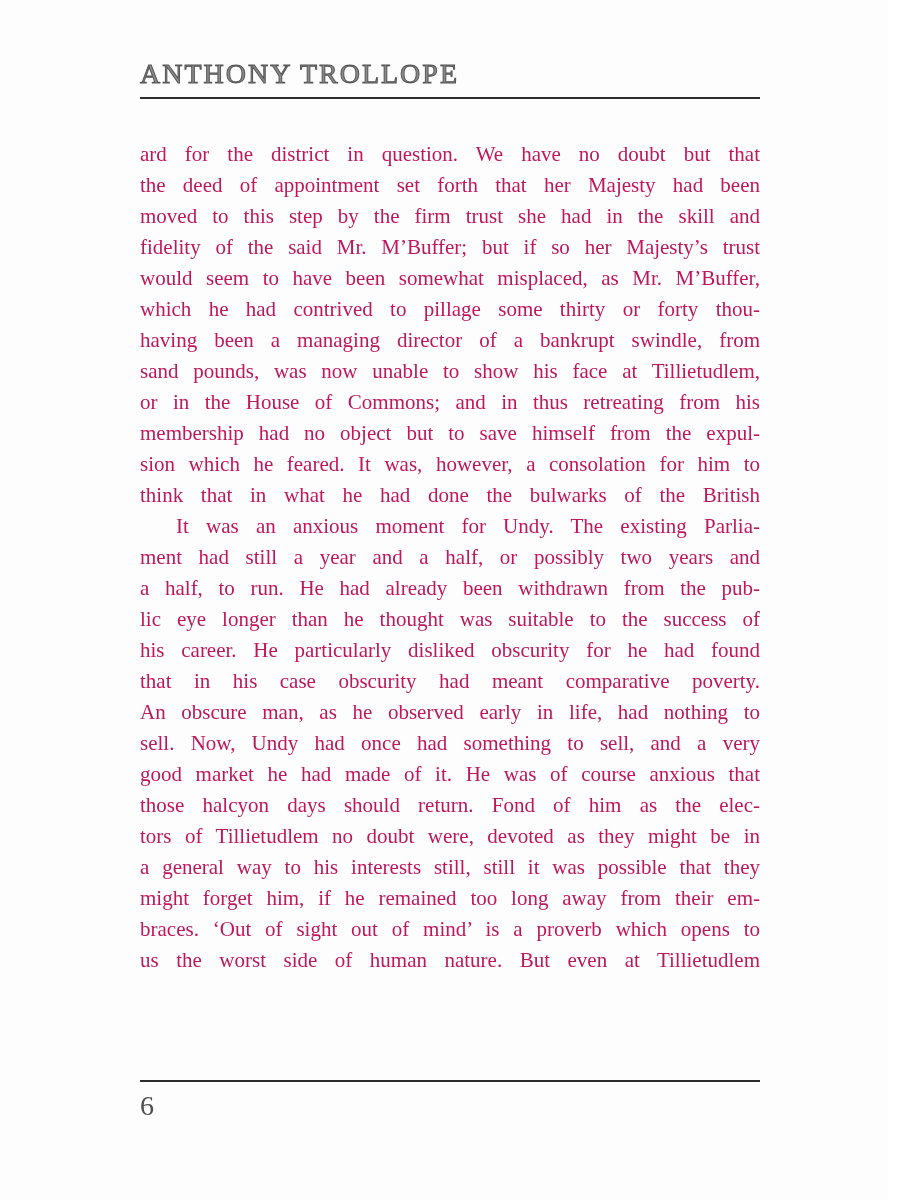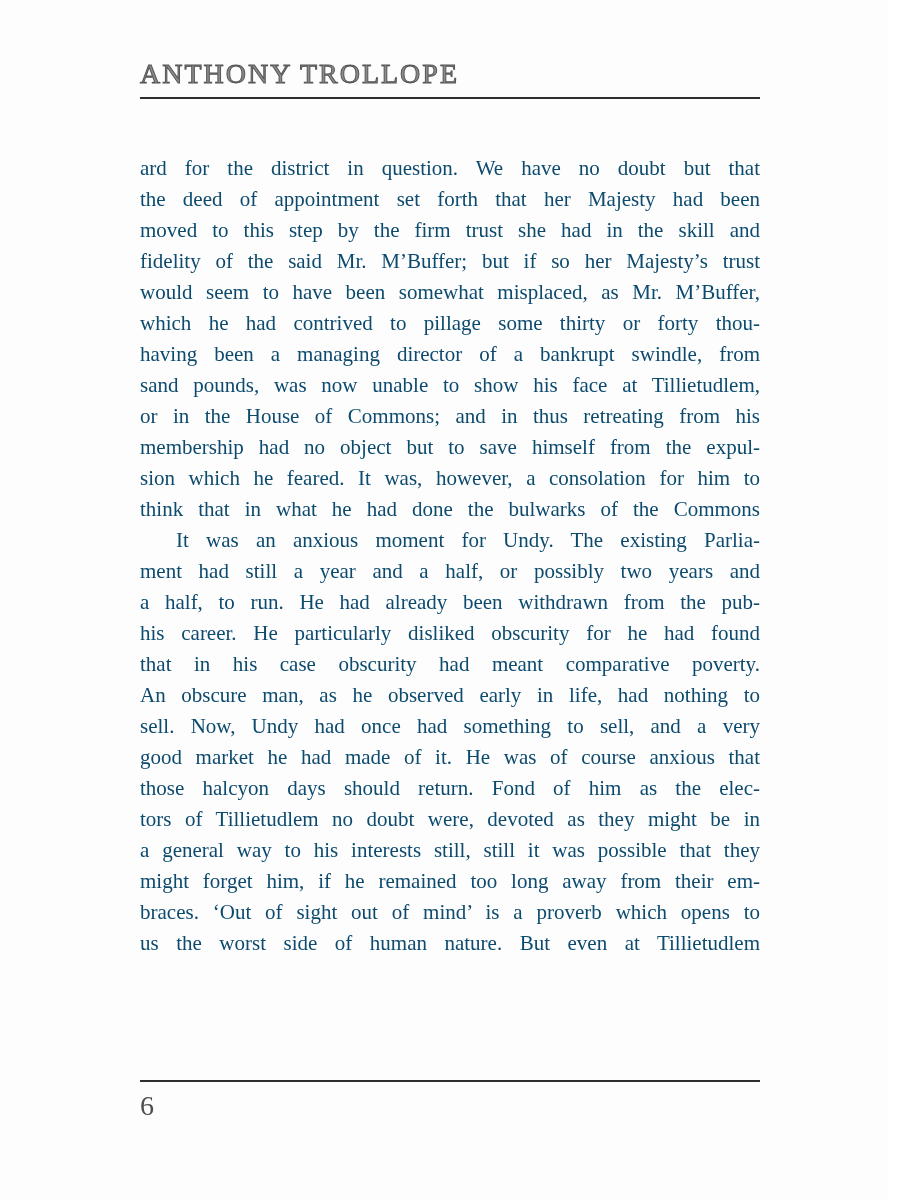--- a/index.html
+++ b/index.html
@@ -26,23 +26,23 @@
   .running-header .title {
     font-size: 28px;
     line-height: 32px;
     letter-spacing: 2px;
     color: #8c8c8c;
     -webkit-text-stroke: 1px #555555;
   }
   .body-text {
     position: absolute;
     left: 140px;
-    top: 153px;
+    top: 139px;
     width: 620px;
-    color: #0c4a6e;
+    color: #be185d;
     font-size: 21px;
     font-family: Liberation Serif, serif;
   }
   .paragraph { margin: 0; }
   .line {
     height: 31px;
     line-height: 31px;
     text-align: justify;
     text-align-last: justify;
     overflow: hidden;
@@ -82,26 +82,27 @@
         <div class="line">the deed of appointment set forth that her Majesty had been</div>
         <div class="line">moved to this step by the firm trust she had in the skill and</div>
         <div class="line">fidelity of the said Mr. M’Buffer; but if so her Majesty’s trust</div>
         <div class="line">would seem to have been somewhat misplaced, as Mr. M’Buffer,</div>
         <div class="line">which he had contrived to pillage some thirty or forty thou-</div>
         <div class="line">having been a managing director of a bankrupt swindle, from</div>
         <div class="line">sand pounds, was now unable to show his face at Tillietudlem,</div>
         <div class="line">or in the House of Commons; and in thus retreating from his</div>
         <div class="line">membership had no object but to save himself from the expul-</div>
         <div class="line">sion which he feared. It was, however, a consolation for him to</div>
-        <div class="line">think that in what he had done the bulwarks of the Commons</div>
+        <div class="line">think that in what he had done the bulwarks of the British</div>
       </div>
     <div class="paragraph">
         <div class="line line-indent">It was an anxious moment for Undy. The existing Parlia-</div>
         <div class="line">ment had still a year and a half, or possibly two years and</div>
         <div class="line">a half, to run. He had already been withdrawn from the pub-</div>
+        <div class="line">lic eye longer than he thought was suitable to the success of</div>
         <div class="line">his career. He particularly disliked obscurity for he had found</div>
         <div class="line">that in his case obscurity had meant comparative poverty.</div>
         <div class="line">An obscure man, as he observed early in life, had nothing to</div>
         <div class="line">sell. Now, Undy had once had something to sell, and a very</div>
         <div class="line">good market he had made of it. He was of course anxious that</div>
         <div class="line">those halcyon days should return. Fond of him as the elec-</div>
         <div class="line">tors of Tillietudlem no doubt were, devoted as they might be in</div>
         <div class="line">a general way to his interests still, still it was possible that they</div>
         <div class="line">might forget him, if he remained too long away from their em-</div>
         <div class="line">braces. ‘Out of sight out of mind’ is a proverb which opens to</div>

